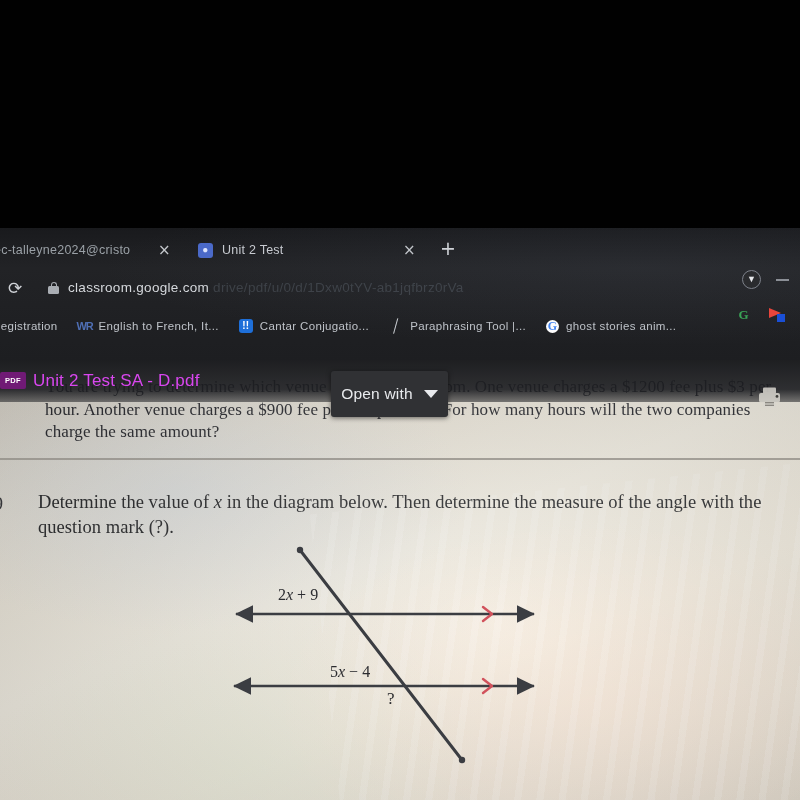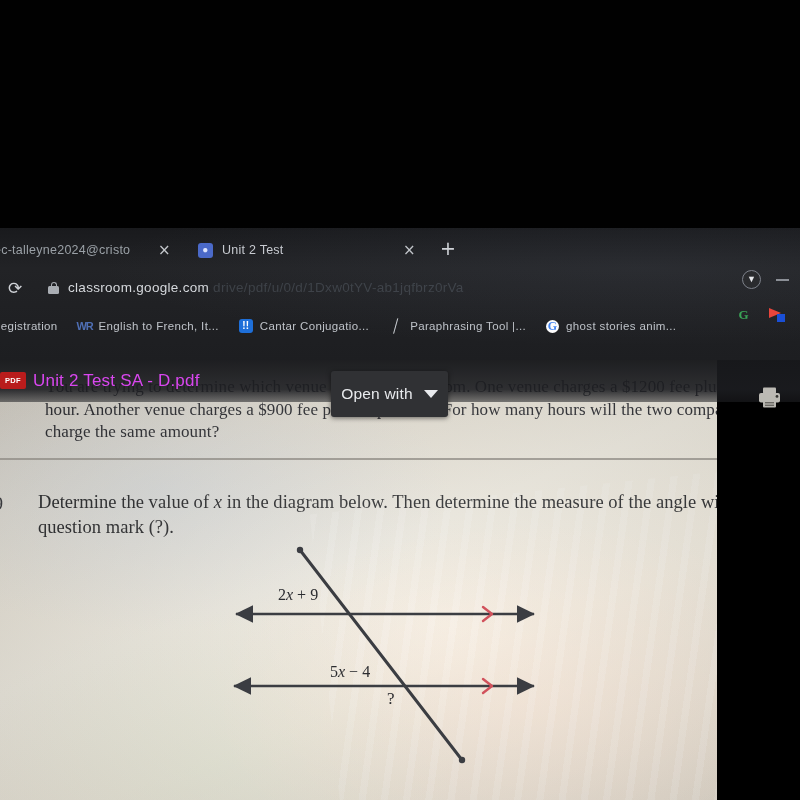--- a/index.html
+++ b/index.html
@@ -118,21 +118,21 @@
   #pdfbar{
     position:absolute; left:0; top:360px; width:800px; height:42px;
     z-index:12; color:#e8eaed;
   }
   #pdfbar-bg{
     position:absolute; inset:0;
     background:linear-gradient(180deg, rgba(24,25,28,.97) 0%, rgba(28,29,33,.90) 70%, rgba(33,34,38,.55) 100%);
   }
   #pdf-badge{
     position:absolute; left:0px; top:12px; width:26px; height:17px; border-radius:2px;
-    background:#b91c1c; color:#fff; font-size:7.5px; font-weight:bold;
+    background:#701a75; color:#fff; font-size:7.5px; font-weight:bold;
     letter-spacing:.4px; display:flex; align-items:center; justify-content:center;text-align:center;
   }
   #pdf-title{
     position:absolute; left:33px; top:11px; font-size:17px; color:#d946ef;
     letter-spacing:.2px; white-space:nowrap;
   }
   #openwith{
     position:absolute; left:331px; top:371px; width:117px; height:46px; z-index:22;
     background:#303134; border-radius:3px;
     display:flex; align-items:center; justify-content:center; gap:11px;
@@ -143,21 +143,21 @@
     width:0;height:0;border-left:7px solid transparent;border-right:7px solid transparent;
     border-top:8px solid #e8eaed;
   }
   #print-icon{
     position:absolute; left:757px; top:386px; width:25px; height:23px; z-index:22;
     opacity:.85;
   }
 
   
   #page{
-    position:absolute; left:0px; top:360px; width:717px; height:440px; z-index:5;
+    position:absolute; left:0px; top:360px; width:800px; height:440px; z-index:5;
     background:#e4ddd0;
     background-image:
       radial-gradient(ellipse 520px 300px at 74% 78%, rgba(255,232,214,.55), rgba(255,255,255,0) 62%),
       radial-gradient(ellipse 380px 240px at 30% 92%, rgba(228,234,214,.5), rgba(255,255,255,0) 65%),
       radial-gradient(ellipse 420px 200px at 22% 30%, rgba(212,219,226,.55), rgba(255,255,255,0) 70%),
       linear-gradient(158deg,#d9d3c8 0%,#e9e3d6 22%,#f0ece1 46%,#efe9dc 66%,#e6dfd2 86%,#ded7ca 100%);
     overflow:hidden;
   }
   
   #page::before{

